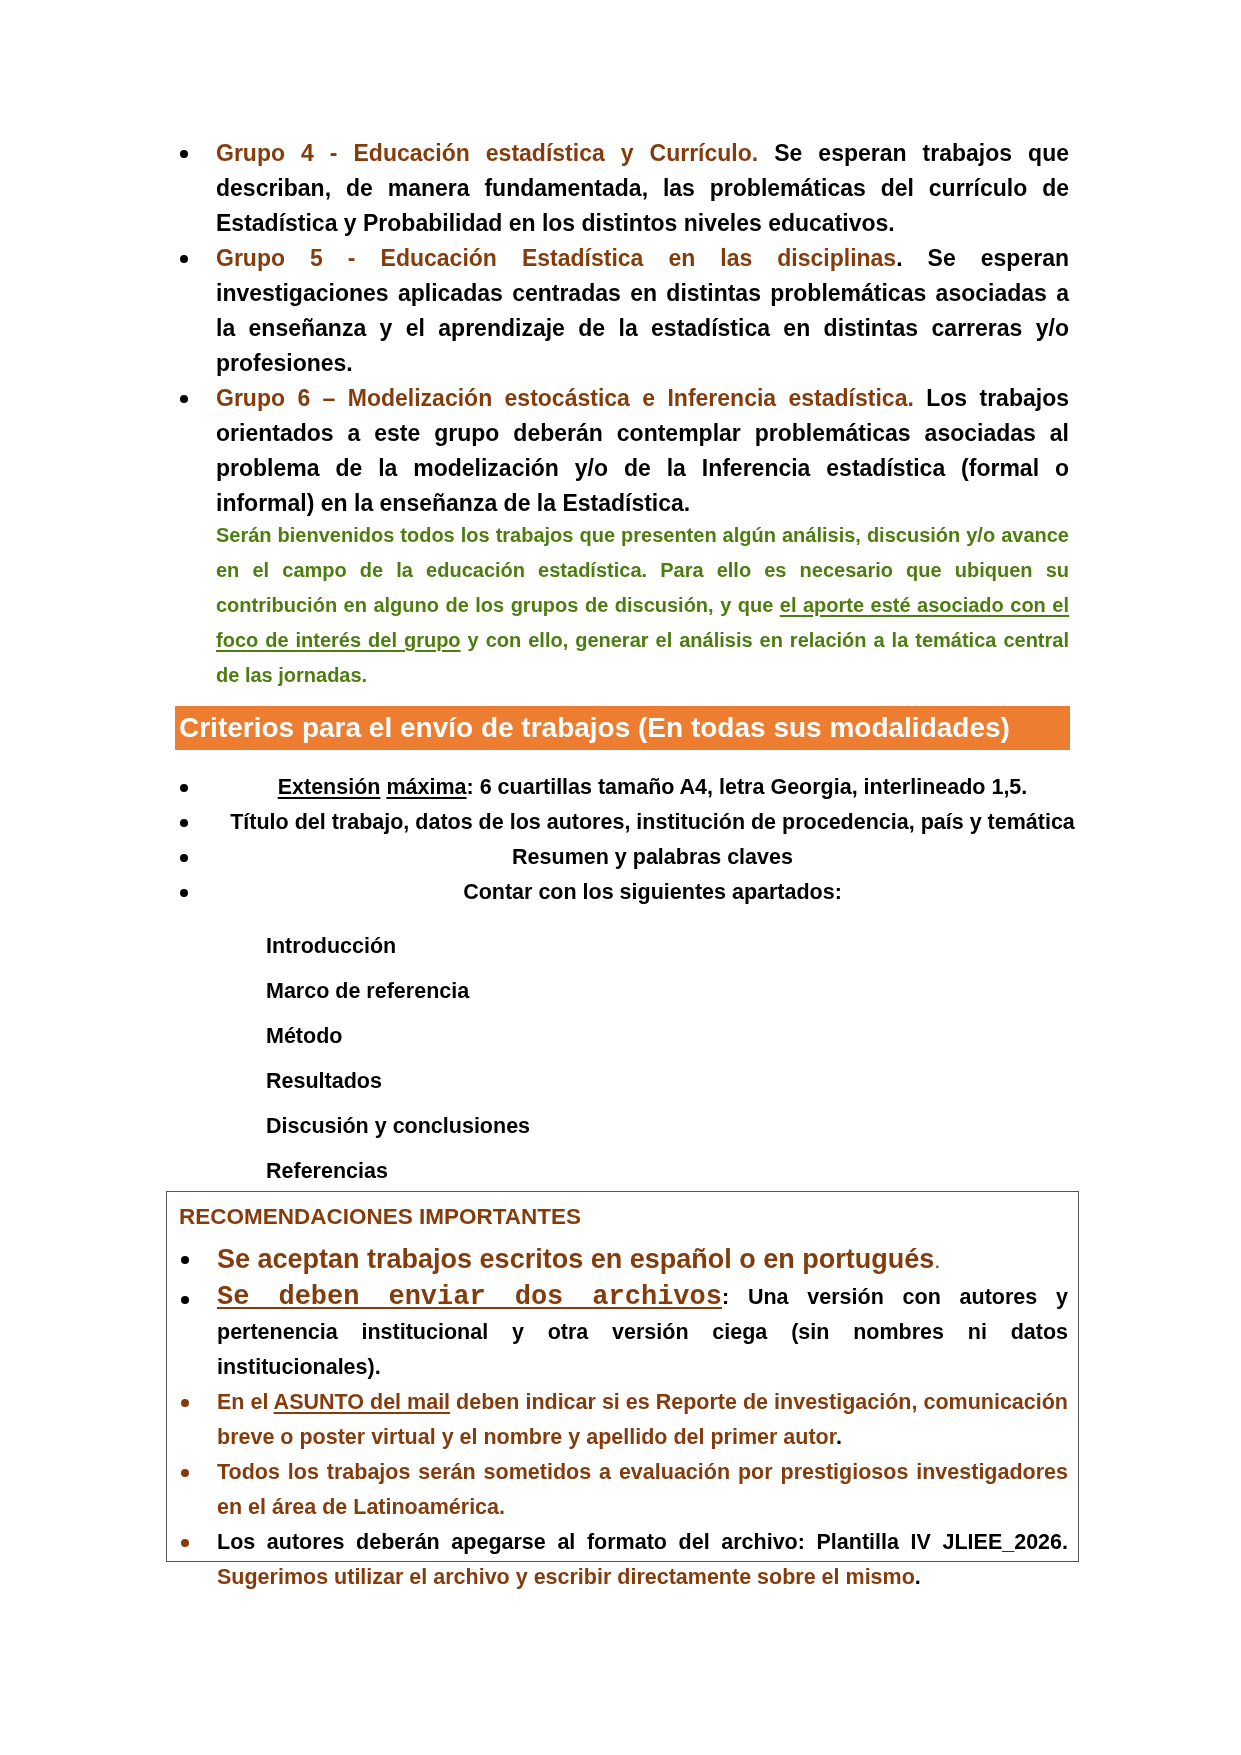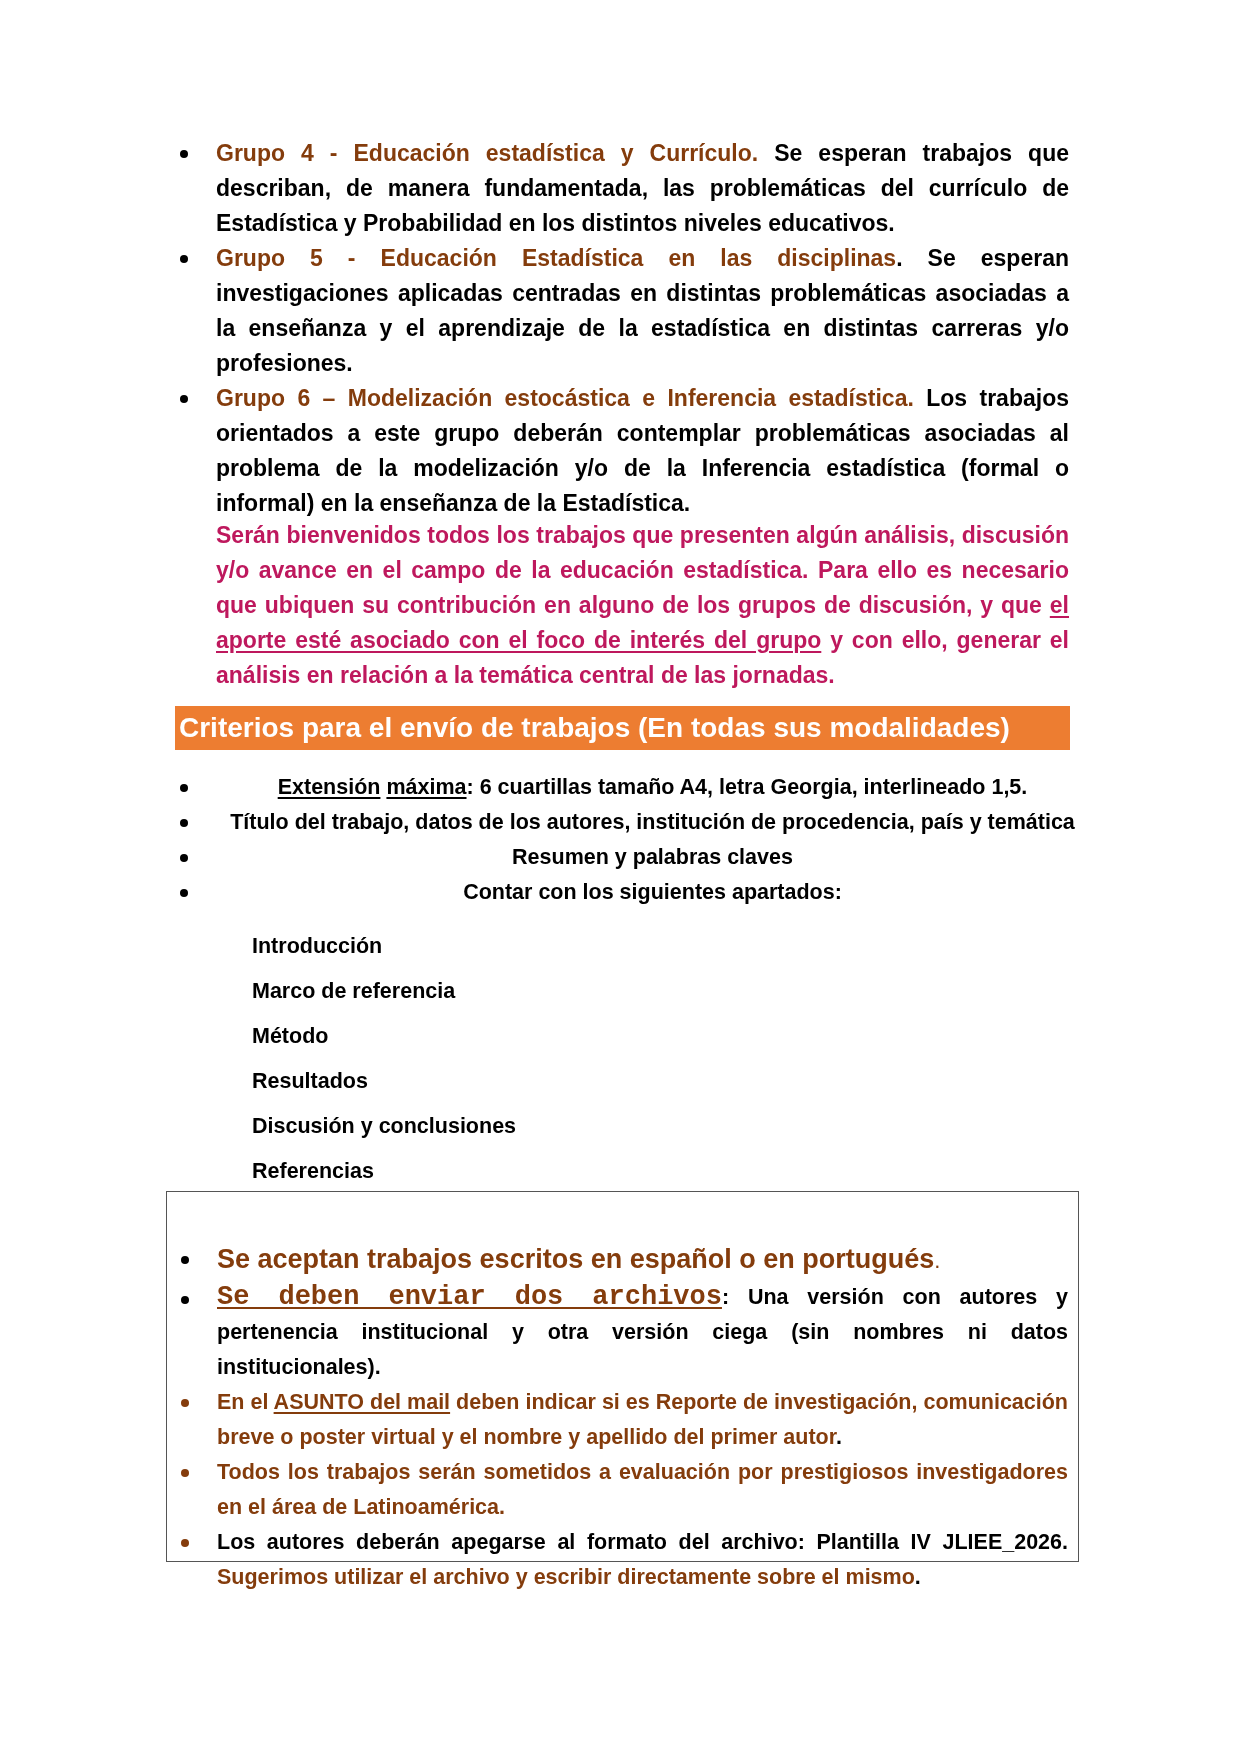--- a/index.html
+++ b/index.html
@@ -24,37 +24,37 @@
       background: #000;
     }
 
     
     #groups { left: 178px; top: 136px; width: 891px; }
     #groups li { padding-left: 38px; font-size: 23px; line-height: 35px; text-align: justify; margin-bottom: 0; }
     #groups .bullet { left: 2px; top: 14px; }
 
     #welcome {
       position: absolute; left: 216px; top: 518px; width: 853px;
-      font-size: 23px; line-height: 35px; text-align: justify;
-      color: #be185d;
+      font-size: 20px; line-height: 35px; text-align: justify;
+      color: #4d7c0f;
     }
 
     #section-header {
       position: absolute; left: 175px; top: 706px; width: 895px; height: 44px;
       background: #ed7d31; color: #ffffff;
       font-size: 28px; line-height: 44px; padding-left: 4px; box-sizing: border-box;
       font-weight: bold;
     }
 
     #criteria { left: 178px; top: 770px; width: 900px; text-align: center; }
     #criteria li { padding-left: 49px; font-size: 21.5px; line-height: 35px; }
     #criteria .bullet { left: 2px; top: 14px; }
 
     #sections { position: absolute; left: 252px; top: 924px; margin: 0; padding: 0; list-style: none; }
-    #sections li { font-size: 21.5px; line-height: 45px; font-weight: bold; }
+    #sections li { font-size: 21.5px; line-height: 45px; font-weight: bold; margin-left: 14px; }
 
     #recbox {
       position: absolute; left: 166px; top: 1191px; width: 913px; height: 371px;
       border: 1.5px solid #555; box-sizing: border-box;
     }
     #rec-title {
       position: absolute; left: 12px; top: 10px; font-size: 22.5px; line-height: 30px;
       color: #843c0c;
     }
     #recs { left: 12px; top: 48px; width: 889px; }
@@ -112,20 +112,21 @@
   <ul id="sections">
     <li>Introducción</li>
     <li>Marco de referencia</li>
     <li>Método</li>
     <li>Resultados</li>
     <li>Discusión y conclusiones</li>
     <li>Referencias</li>
   </ul>
 
   <div id="recbox">
+    <div id="rec-title">RECOMENDACIONES IMPORTANTES</div>
     <ul class="bl" id="recs">
       <li class="big">
         <span class="bullet"></span>
         <span class="brown">Se aceptan trabajos escritos en español o en portugués</span><span class="brown" style="font-weight:normal;font-size:22px;">.</span>
       </li>
       <li>
         <span class="bullet" style="top:16px;"></span>
         <span class="brown u" style="font-size:27px;font-family:Liberation Mono, monospace;">Se deben enviar dos archivos</span><span>: Una versión con autores y pertenencia institucional y otra versión ciega (sin nombres ni datos institucionales).</span>
       </li>
       <li>

